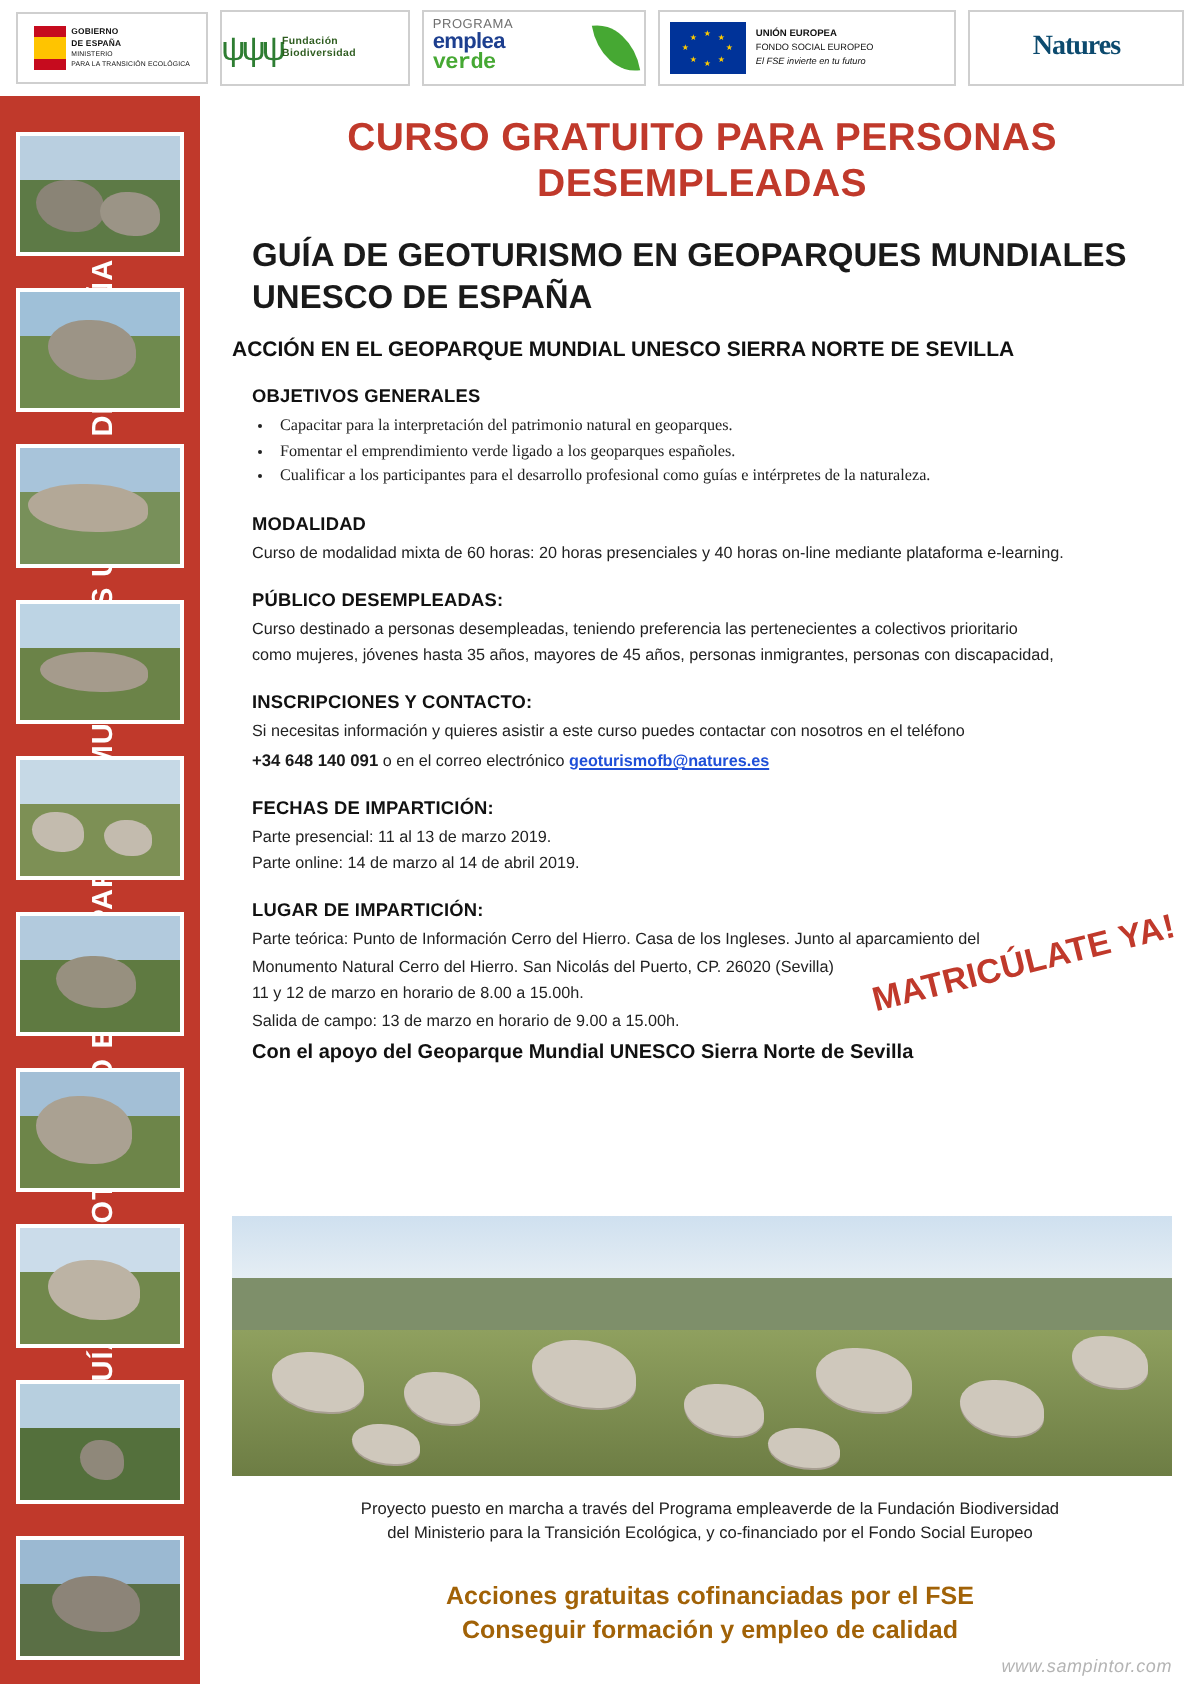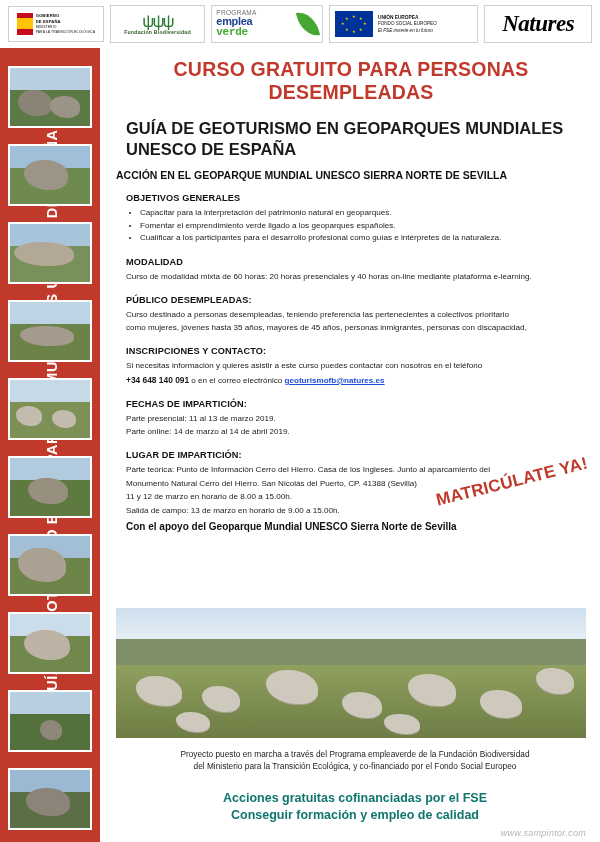--- a/index.html
+++ b/index.html
@@ -22,38 +22,38 @@
   }
   .logo{
     border:1px solid #cfcfcf;background:#fff;
     display:flex;align-items:center;justify-content:center;
     box-sizing:border-box;
   }
   .logo-gob{width:96px;height:36px;display:flex;align-items:center;gap:3px;padding:2px 3px;}
   .flag{width:16px;height:22px;background:linear-gradient(to bottom,#c60b1e 0 25%, #ffc400 25% 75%, #c60b1e 75% 100%);flex:0 0 auto;}
   .gob-txt{font-size:3.4px;line-height:1.45;color:#111;letter-spacing:.1px;}
   .gob-txt b{font-size:4.2px;display:block;font-weight:700;}
-  .logo-fb{width:96px;height:38px;flex-direction:column;gap:0;}
+  .logo-fb{width:96px;height:38px;flex-direction:row;gap:0;}
   .fb-grass{font-size:17px;color:#2e7d32;line-height:15px;letter-spacing:-2px;}
   .fb-name{font-size:5.2px;font-weight:700;color:#2e5c1f;letter-spacing:.2px;}
   .logo-ev{width:112px;height:38px;justify-content:space-between;padding:2px 4px;}
   .ev-left{display:flex;flex-direction:column;align-items:flex-start;line-height:1;}
   .ev-p{font-size:6.5px;color:#6f6f6f;letter-spacing:.3px;}
   .ev-e{font-size:11px;font-weight:700;color:#1d3f8f;letter-spacing:-.3px;}
   .ev-v{font-size:11px;font-weight:700;color:#46a833;letter-spacing:-.3px;font-family:Liberation Mono, monospace;}
   .ev-leaf{width:20px;height:26px;background:#46a833;border-radius:0 100% 0 100%;transform:rotate(-10deg);}
   .logo-eu{width:150px;height:38px;justify-content:flex-start;gap:5px;padding:2px 5px;}
   .eu-flag{width:38px;height:26px;background:#003399;position:relative;flex:0 0 auto;}
   .eu-stars{position:absolute;inset:0;color:#ffcc00;font-size:4px;}
   .eu-stars i{position:absolute;font-style:normal;}
   .eu-txt{font-size:4.6px;line-height:1.5;color:#111;}
   .eu-txt b{font-weight:700;display:block;font-size:4.8px;}
   .eu-txt .it{font-style:italic;}
   .logo-nat{width:108px;height:38px;border:1px solid #cfcfcf;position:relative;}
-  .nat-word{font-family:"Liberation Serif",serif;font-style:italic;font-weight:700;font-size:23px;color:#000000;letter-spacing:-.5px;}
+  .nat-word{font-family:"Liberation Serif",serif;font-weight:700;font-size:14px;color:#0c4a6e;letter-spacing:-.5px;}
 
   
   .frame{
     position:absolute;left:0;top:48px;width:600px;height:794px;
     background:#c0392b;
   }
   .inner{
     position:absolute;left:100px;top:0;width:500px;height:794px;background:#ffffff;
   }
   
@@ -85,21 +85,21 @@
   }
   h2.subtitle{
     margin:14px 0 0 10px;color:#1a1a1a;font-size:16.5px;font-weight:700;line-height:1.25;
   }
   .action{
     margin:10px 0 0 0;text-align:left;font-size:10.5px;font-weight:700;color:#111;
   }
   .sec{margin:12px 0 0 10px;}
   .sec h3{margin:0 0 4px 0;font-size:9.2px;font-weight:700;color:#111;letter-spacing:.1px;}
   .sec p{margin:0 0 2px 0;font-size:8.1px;line-height:1.45;color:#222;}
-  .sec ul{margin:0;padding:0 0 0 14px;}
+  .sec ul{margin:0;padding:0 0 0 14px;font-family:Liberation Serif, serif;}
   .sec li{font-size:8.1px;line-height:1.55;color:#222;}
   .phone{font-weight:700;color:#1a1a1a;font-size:8.4px;}
   .mail{color:#1f4fd8;text-decoration:underline;font-weight:700;}
   .support{margin:4px 0 0 10px;font-size:10px;font-weight:700;color:#111;}
 
   .stamp{
     position:absolute;right:-2px;top:424px;width:180px;
     transform:rotate(-14deg);
     color:#c0392b;font-weight:700;font-size:17px;text-align:center;
     letter-spacing:.2px;
@@ -113,21 +113,21 @@
   .bp-hill{position:absolute;left:0;top:24%;width:100%;height:24%;background:#7e8f6a;}
   .bp-field{position:absolute;left:0;top:44%;width:100%;height:56%;background:linear-gradient(to bottom,#8fa05f,#6d7d44);}
   .bp-rock{position:absolute;background:#cfc8bc;border-radius:40% 60% 35% 65%;box-shadow:0 1px 0 #a89f92;}
 
   .footnote{
     position:absolute;left:40px;top:700px;width:430px;text-align:center;
     font-size:8.3px;line-height:1.5;color:#222;
   }
   .closing{
     position:absolute;left:40px;top:742px;width:430px;text-align:center;
-    font-size:12.5px;font-weight:700;color:#0f766e;line-height:1.35;
+    font-size:12.5px;font-weight:700;color:#a16207;line-height:1.35;
   }
   .watermark{
     position:absolute;right:14px;bottom:4px;font-size:9px;color:#9b9b9b;font-style:italic;
     opacity:.75;letter-spacing:.3px;
   }
 </style>
 </head>
 <body>
 
 <div class="page">
@@ -279,21 +279,21 @@
 
         <div class="sec">
           <h3>FECHAS DE IMPARTICIÓN:</h3>
           <p>Parte presencial: 11 al 13 de marzo 2019.</p>
           <p>Parte online: 14 de marzo al 14 de abril 2019.</p>
         </div>
 
         <div class="sec">
           <h3>LUGAR DE IMPARTICIÓN:</h3>
           <p>Parte teórica: Punto de Información Cerro del Hierro. Casa de los Ingleses. Junto al aparcamiento del</p>
-          <p>Monumento Natural Cerro del Hierro. San Nicolás del Puerto, CP. 41388 (Sevilla)</p>
+          <p>Monumento Natural Cerro del Hierro. San Nicolás del Puerto, CP. 26020 (Sevilla)</p>
           <p>11 y 12 de marzo en horario de 8.00 a 15.00h.</p>
           <p>Salida de campo: 13 de marzo en horario de 9.00 a 15.00h.</p>
         </div>
 
         <div class="support">Con el apoyo del Geoparque Mundial UNESCO Sierra Norte de Sevilla</div>
       </div>
 
       <div class="stamp">MATRICÚLATE YA!</div>
 
       <div class="bigphoto">

